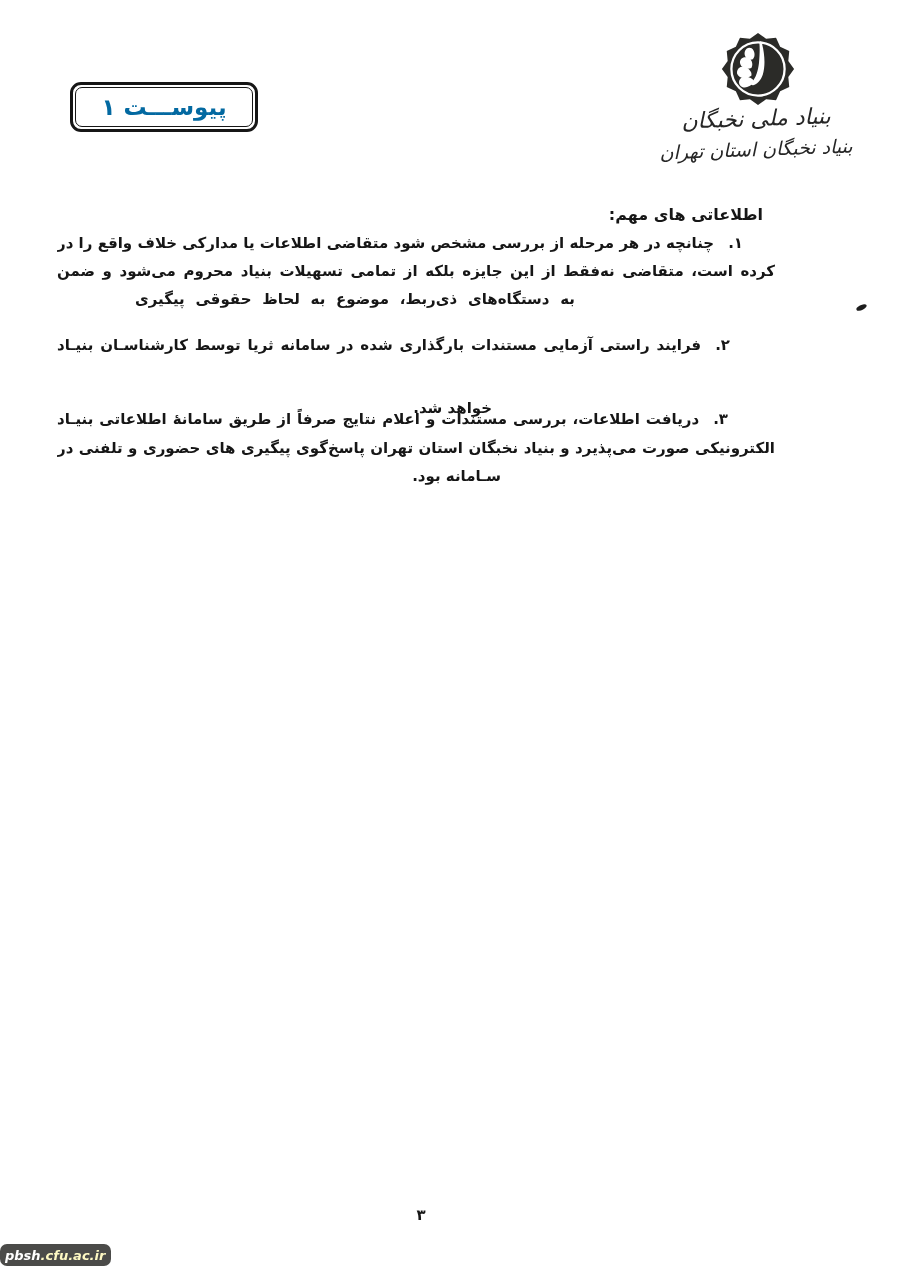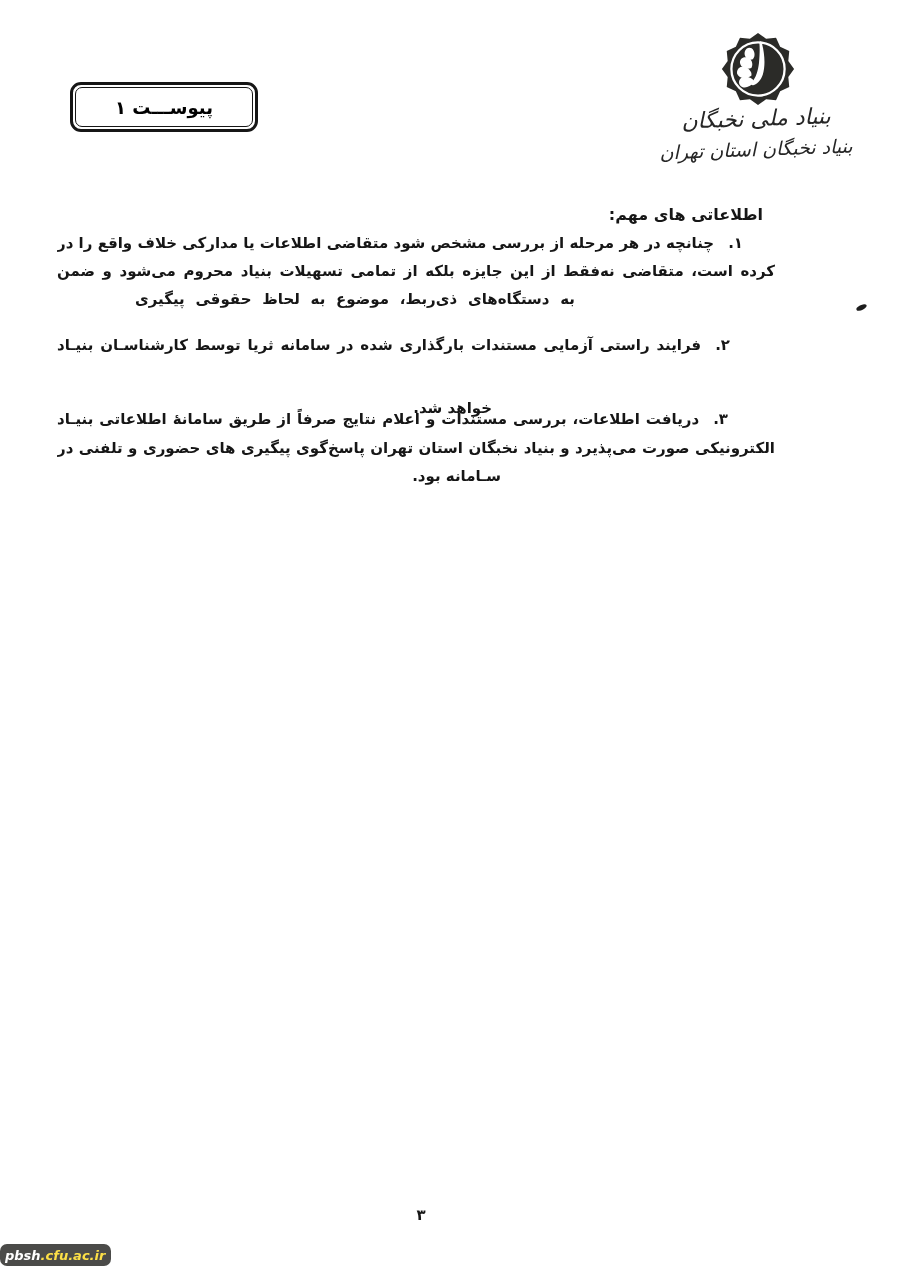--- a/index.html
+++ b/index.html
@@ -10,21 +10,21 @@
   
   .logo-wrap{position:absolute;left:720px;top:28px;width:76px;height:82px;}
   .org-line{position:absolute;left:600px;width:312px;text-align:center;direction:rtl;
     font-style:italic;color:#262626;transform:rotate(-2deg);}
   .org-line1{top:106px;font-size:22px;}
   .org-line2{top:138px;font-size:19px;}
   .appendix-box{position:absolute;left:70px;top:82px;width:188px;height:50px;
     border:3px solid #161616;border-radius:11px;padding:2px;box-sizing:border-box;}
   .appendix-inner{width:100%;height:100%;border:1.5px solid #161616;border-radius:7px;
     display:flex;align-items:center;justify-content:center;box-sizing:border-box;}
-  .appendix-label{font-weight:bold;font-size:18px;direction:rtl;color:#000000;}
+  .appendix-label{font-weight:bold;font-size:23px;direction:rtl;color:#0369a1;}
   
   .t{position:absolute;direction:rtl;font-weight:bold;font-size:15px;line-height:23px;
      height:25px;overflow:hidden;color:#161616;}
   .heading{top:203px;right:137px;font-size:16px;}
   .just{text-align:justify;text-align-last:justify;}
   .liner{display:flex;}
   .liner .num{flex:0 0 auto;margin-left:14px;}
   .liner .txt{flex:1 1 auto;text-align:justify;text-align-last:justify;overflow:hidden;}
   .i1l1{top:232px;left:57px;width:686px;}
   .i1l2{top:260px;left:57px;width:718px;}
@@ -93,16 +93,16 @@
   </div>
   <div class="t just i3l2">الکترونیکی صورت می‌پذیرد و بنیاد نخبگان استان تهران پاسخ‌گوی پیگیری های حضوری و تلفنی در این خصـوص</div>
   <div class="t i3l3">سـامانه بود.</div>
 
   <div class="ink-speck"></div>
 
   <div class="page-number">۳</div>
 
   <div class="watermark" style="background: rgb(75, 75, 73);">
     <span style="color: rgb(255, 255, 255);">pbsh</span>
-      <span style="color: #fde047; text-align: right;">.cfu.ac.ir</span>
+      <span style="color: #fef9c3; text-align: right;">.cfu.ac.ir</span>
   </div>
 
 </div>
 
 </body></html>

